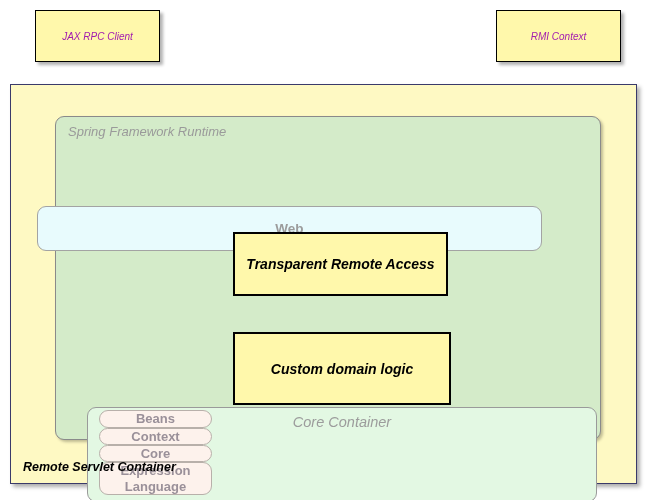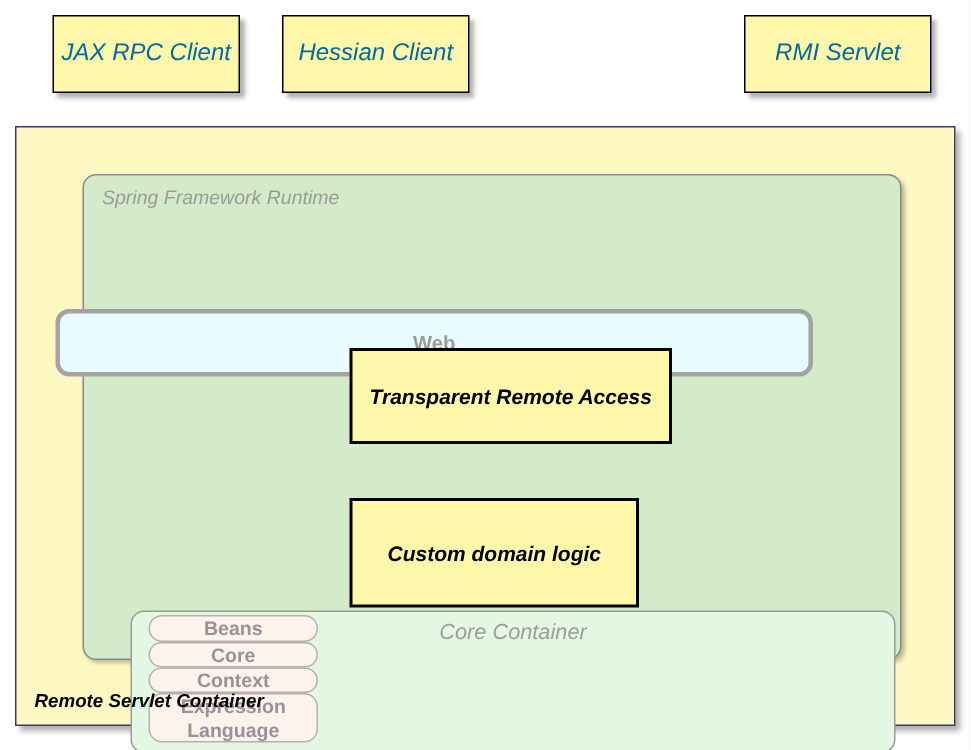--- a/index.html
+++ b/index.html
@@ -31,22 +31,22 @@
     background: #fff8ab;
     border: 1px solid #000000;
     box-shadow: 3px 3px 3px rgba(0,0,0,0.30);
     display: flex;
     align-items: center;
     justify-content: center;
     box-sizing: border-box;
   }
   .client-box .label {
     font-style: italic;
-    font-size: 16px;
-    color: #0369a1;
+    font-size: 10px;
+    color: #a21caf;
     letter-spacing: 0px;
     white-space: nowrap;
   }
   .client-0 { left: 35px; }
   .client-1 { left: 188px; }
   .client-2 { left: 342px; }
   .client-3 { left: 496px; }
 
   
   .tomcat-container {
@@ -95,21 +95,21 @@
   }
 
   
   .web-band {
     position: absolute;
     left: 26px;
     top: 121px;
     width: 505px;
     height: 45px;
     background: #e8fbfd;
-    border: 3px solid #a3a3a3;
+    border: 1px solid #a3a3a3;
     border-radius: 9px;
     box-sizing: border-box;
     display: flex;
     align-items: center;
     justify-content: center;
   }
   .web-band .label {
     font-size: 13.5px;
     font-weight: bold;
     color: #9c9c9c;
@@ -135,21 +135,21 @@
   }
   .remote-access {
     left: 222px;
     top: 147px;
     width: 215px;
     height: 64px;
   }
   .domain-logic {
     left: 222px;
     top: 247px;
-    width: 193px;
+    width: 218px;
     height: 73px;
   }
 
   
   .core-container {
     position: absolute;
     left: 76px;
     top: 322px;
     width: 510px;
     height: 95px;
@@ -197,25 +197,22 @@
     line-height: 1.18;
   }
 </style>
 </head>
 <body>
 
 <div class="client-row">
   <div class="client-box client-0">
     <span class="label">JAX RPC Client</span>
   </div>
-  <div class="client-box client-1">
-    <span class="label">Hessian Client</span>
-  </div>
   <div class="client-box client-3">
-    <span class="label">RMI Servlet</span>
+    <span class="label">RMI Context</span>
   </div>
 </div>
 
 <div class="tomcat-container">
 
   <div class="spring-runtime">
     <div class="spring-runtime-label">Spring Framework Runtime</div>
   </div>
 
   <div class="web-band">
@@ -230,24 +227,24 @@
     <span class="label">Custom domain logic</span>
   </div>
 
   <div class="core-container">
     <div class="core-container-label">Core Container</div>
     <div class="core-modules">
       <div class="core-module">
         <span class="label">Beans</span>
       </div>
       <div class="core-module">
+        <span class="label">Context</span>
+      </div>
+      <div class="core-module">
         <span class="label">Core</span>
-      </div>
-      <div class="core-module">
-        <span class="label">Context</span>
       </div>
       <div class="core-module">
         <span class="label">Expression Language</span>
       </div>
     </div>
   </div>
 
   <div class="tomcat-label">Remote Servlet Container</div>
 </div>
 

